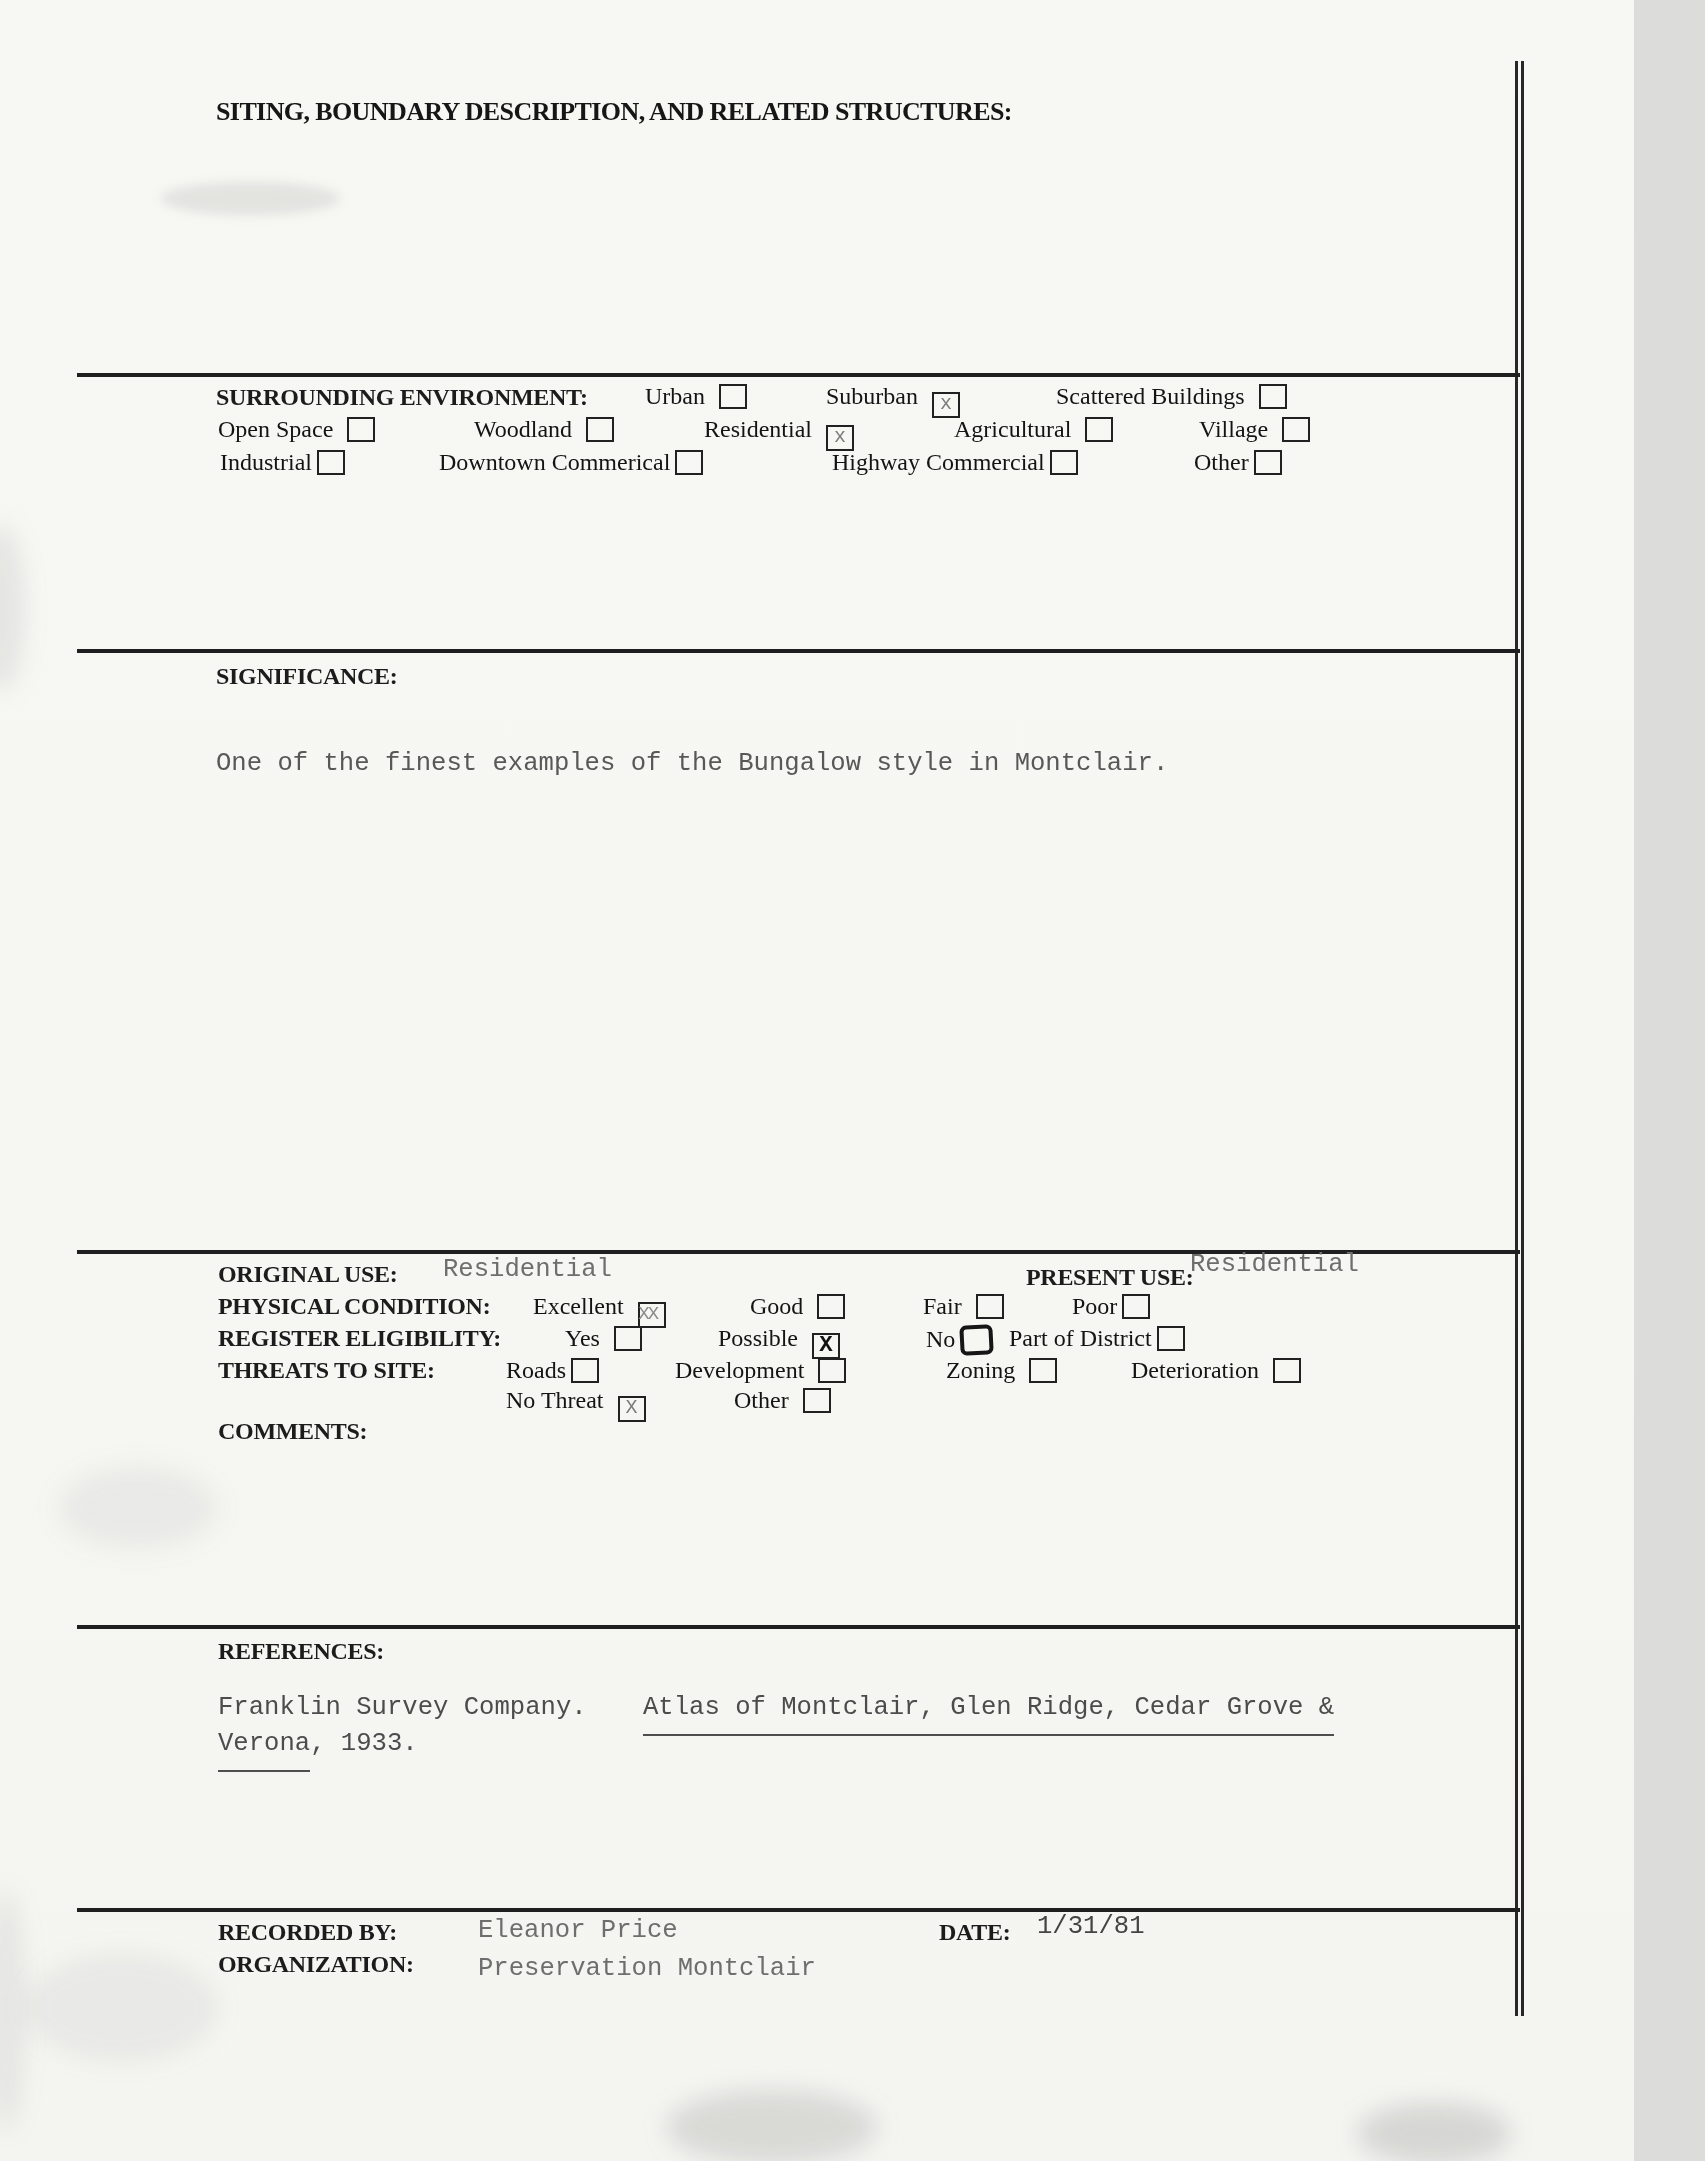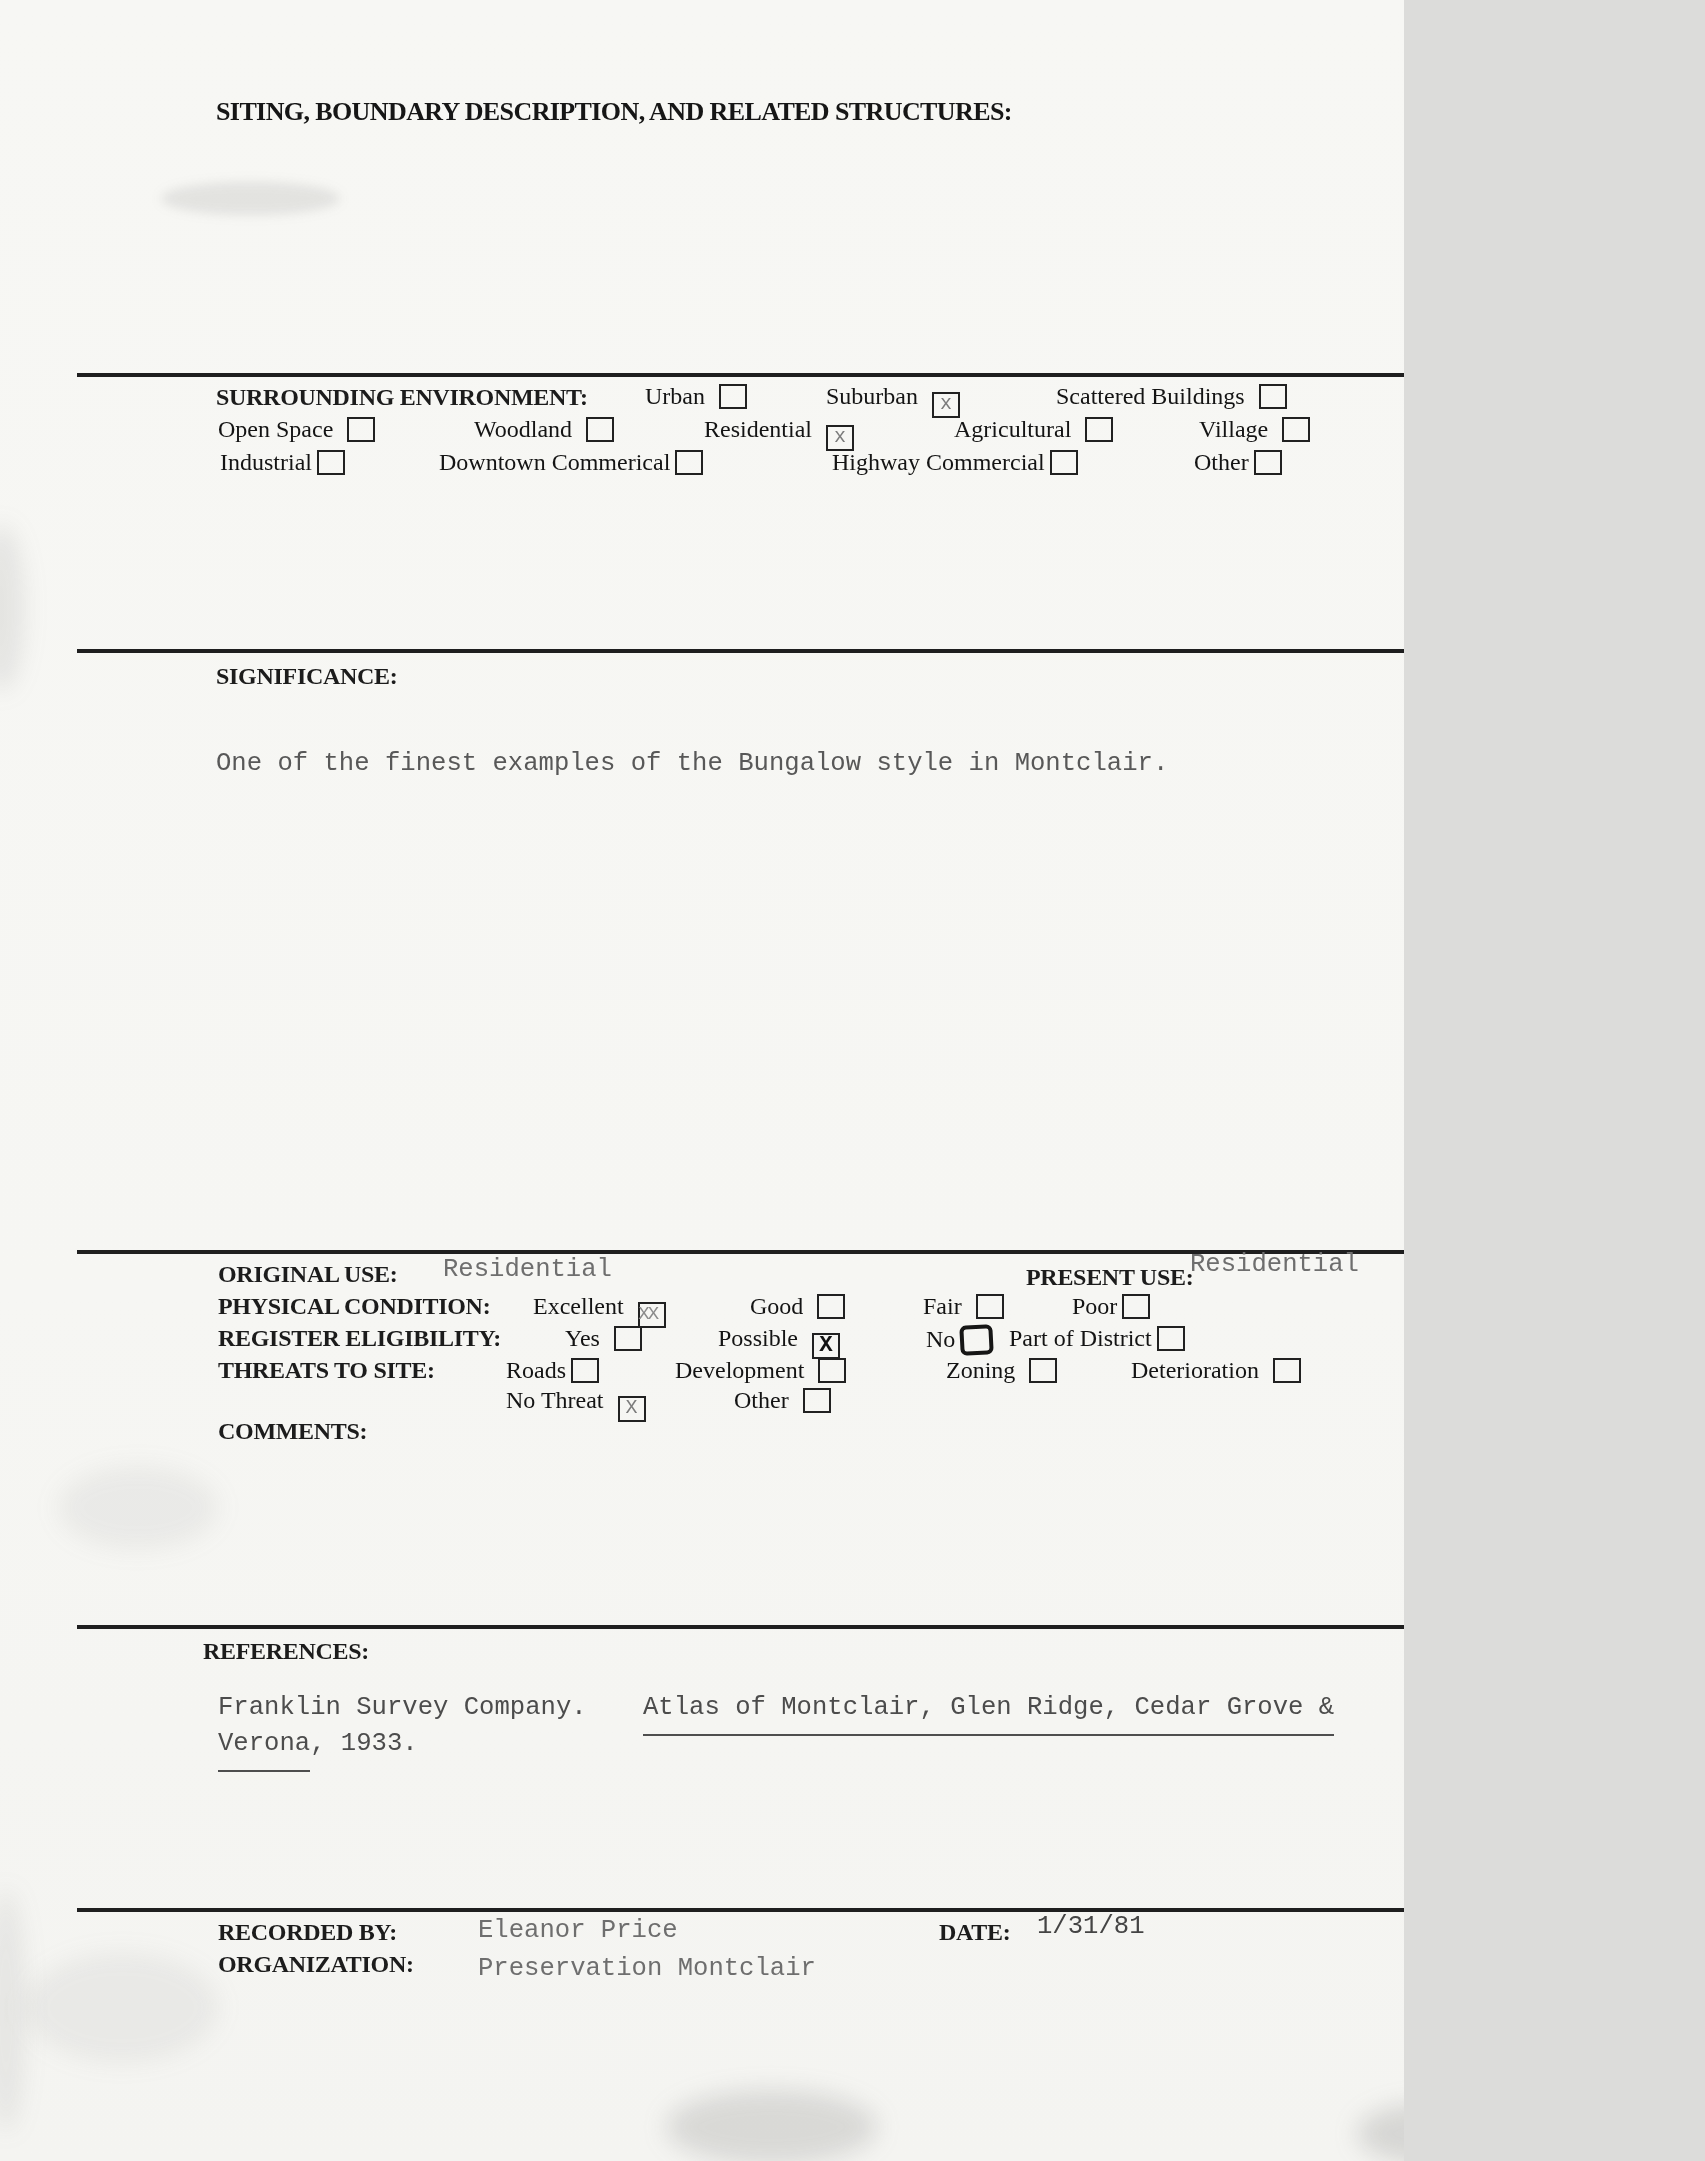--- a/index.html
+++ b/index.html
@@ -1,17 +1,17 @@
 <!DOCTYPE html>
 <html style="font-size:10.2px"><head>
 <meta charset="utf-8">
 <style>
   html,body{margin:0;padding:0;background:#dcdcda;}
   .page{
-    position:relative;width:1404px;height:2161px;
+    position:relative;width:1634px;height:2161px;
     background:linear-gradient(180deg,#f7f7f4 0%,#f6f6f3 60%,#f4f4f1 100%);
     overflow:hidden;
     font-family:"Liberation Serif", serif;
     color:#181818;
   }
   .abs{position:absolute;white-space:nowrap;}
   
   .h{font-size:24px;font-weight:700;letter-spacing:-0.3px;color:#1c1c1c;}
   .title{font-size:26px;font-weight:700;letter-spacing:-0.6px;color:#161616;}
   .ol{font-size:24px;font-weight:400;color:#141414;}
@@ -156,21 +156,21 @@
 
   <span class="abs" style="left:506px;top:1387px;">
     <span class="ol">No Threat</span><span class="cb"><span class="mk mk-light">X</span></span>
   </span>
   <span class="abs" style="left:734px;top:1387px;">
     <span class="ol">Other</span><span class="cb"><span class="mk mk-light"></span></span>
   </span>
 
   <span class="abs h" style="left:218px;top:1418px;">COMMENTS:</span>
 
-  <span class="abs h" style="left:203px;top:1638px;text-align:right;">REFERENCES:</span>
+  <span class="abs h" style="left:218px;top:1638px;text-align:right;">REFERENCES:</span>
   <span class="abs typed" style="left:218px;top:1693px;">Franklin Survey Company.</span>
   <span class="abs typed ul" style="left:643px;top:1693px;">Atlas of Montclair, Glen Ridge, Cedar Grove &amp;</span>
   <span class="abs typed" style="left:218px;top:1729px;"><span class="ul">Verona</span><span>, 1933.</span></span>
 
   <span class="abs h" style="left:218px;top:1919px;">RECORDED BY:</span>
   <span class="abs typed lt" style="left:478px;top:1916px;">Eleanor Price</span>
   <span class="abs h" style="left:939px;top:1919px;">DATE:</span>
   <span class="abs typed" style="left:1037px;top:1912px;color:#444444;">1/31/81</span>
   <span class="abs h" style="left:218px;top:1951px;">ORGANIZATION:</span>
   <span class="abs typed lt" style="left:478px;top:1954px;">Preservation Montclair</span>

